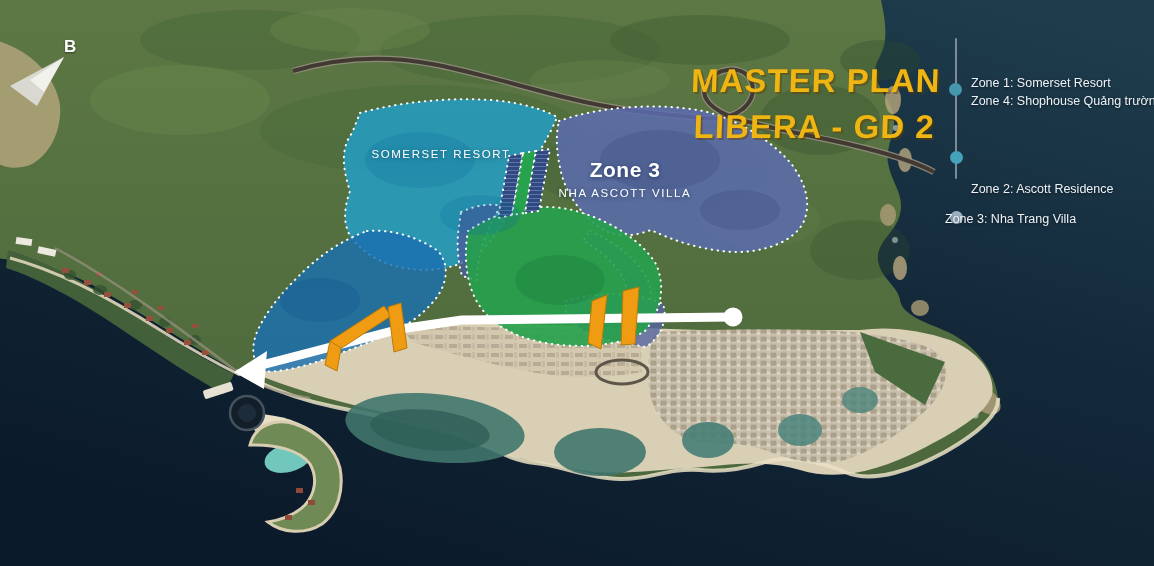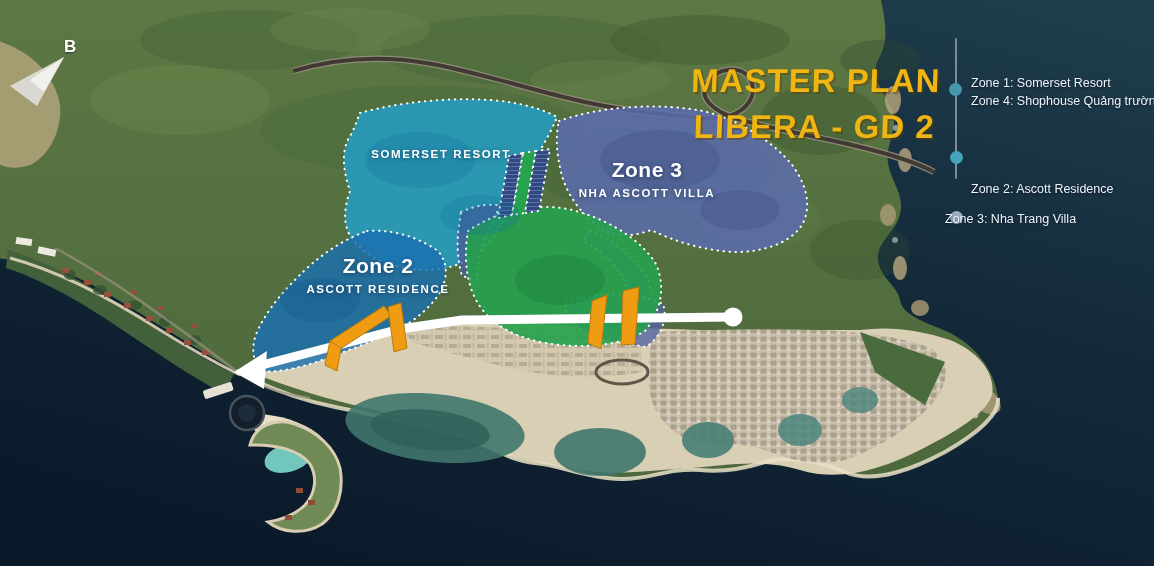--- a/index.html
+++ b/index.html
@@ -15,23 +15,23 @@
   .title-block{left:686px;top:64px;width:258px;text-align:center;color:#EFB512;
     transform:skewX(-2deg);}
   .title-line{font-size:33px;font-weight:800;letter-spacing:1px;line-height:1.0;
     text-shadow:2px 2px 0 rgba(100,62,0,.45), 0 0 1px rgba(0,0,0,.25);}
   .title-line.second{margin-top:13px;}
 
   
   .zone-label{position:absolute;text-align:center;color:#ffffff;
     text-shadow:0 1px 4px rgba(0,30,60,.55);}
   .zone-label .zname{font-size:21px;font-weight:700;letter-spacing:.5px;}
-  .zone-label .zsub{font-size:11.5px;font-weight:700;letter-spacing:1.6px;margin-top:5px;}
+  .zone-label .zsub{font-size:11.5px;font-weight:400;letter-spacing:1.6px;margin-top:5px;}
   .zl-1{left:331px;top:143px;width:220px;}
-  .zl-3{left:547px;top:158px;width:200px;}
+  .zl-3{left:525px;top:158px;width:200px;}
   .zl-2{left:274px;top:254px;width:208px;}
 
   
   .legend-line{left:955px;top:38px;width:2px;height:141px;background:#8d9aa8;opacity:.85;border-radius:1px;}
   .legend-dot{width:13px;height:13px;border-radius:50%;}
   .ld-1{left:949px;top:83px;background:#4597ad;}
   .ld-2{left:950px;top:151px;background:#44a3ba;}
   .ld-3{left:950px;top:211px;background:#9db1c4;}
   .legend-text{color:#eef3f7;font-size:12.5px;line-height:1.45;
     text-shadow:0 1px 3px rgba(0,10,20,.6);white-space:nowrap;}
@@ -223,24 +223,20 @@
     <div class="title-line second">LIBERA - GD 2</div>
   </div>
 
   <div class="ov zone-label zl-1">
     <div class="zsub">SOMERSET RESORT</div>
   </div>
   <div class="ov zone-label zl-3">
     <div class="zname">Zone 3</div>
     <div class="zsub">NHA ASCOTT VILLA</div>
   </div>
-  <div class="ov zone-label zl-2">
-    <div class="zname">Zone 2</div>
-    <div class="zsub">ASCOTT RESIDENCE</div>
-  </div>
 
   <div class="ov legend-line"></div>
   <div class="ov legend-dot ld-1"></div>
   <div class="ov legend-dot ld-2"></div>
   <div class="ov legend-dot ld-3"></div>
   <div class="ov legend-text lt-1">
     <div>Zone 1: Somerset Resort</div>
     <div>Zone 4: Shophouse Quảng trường</div>
   </div>
   <div class="ov legend-text lt-2">

